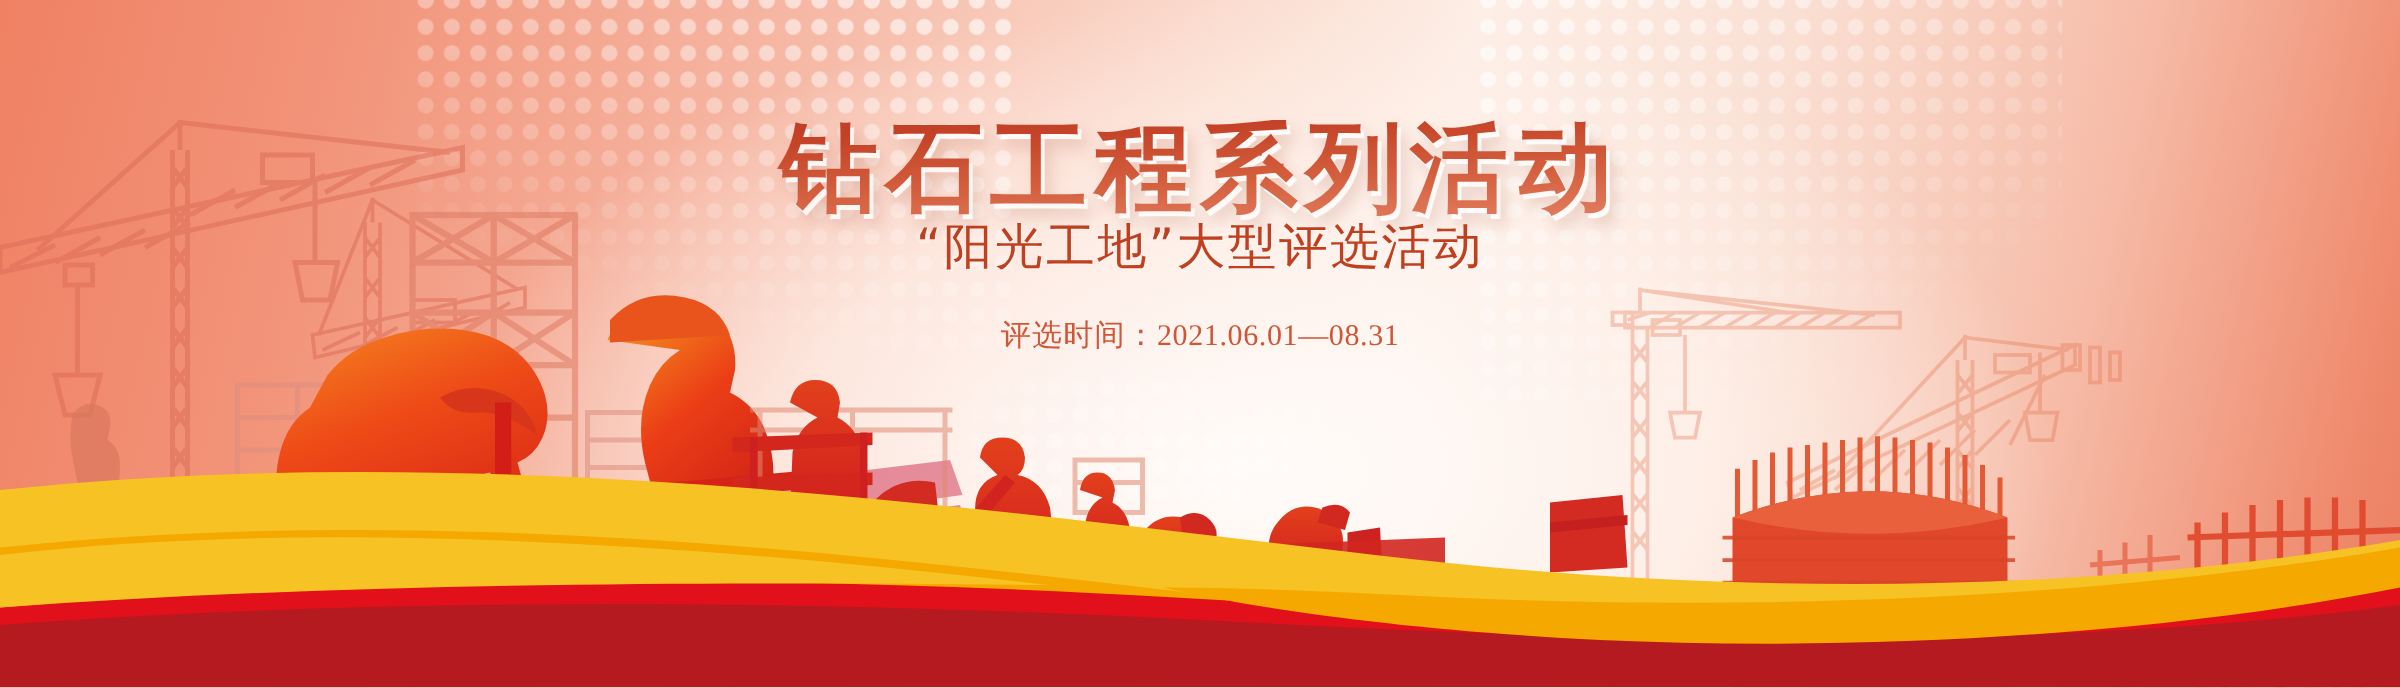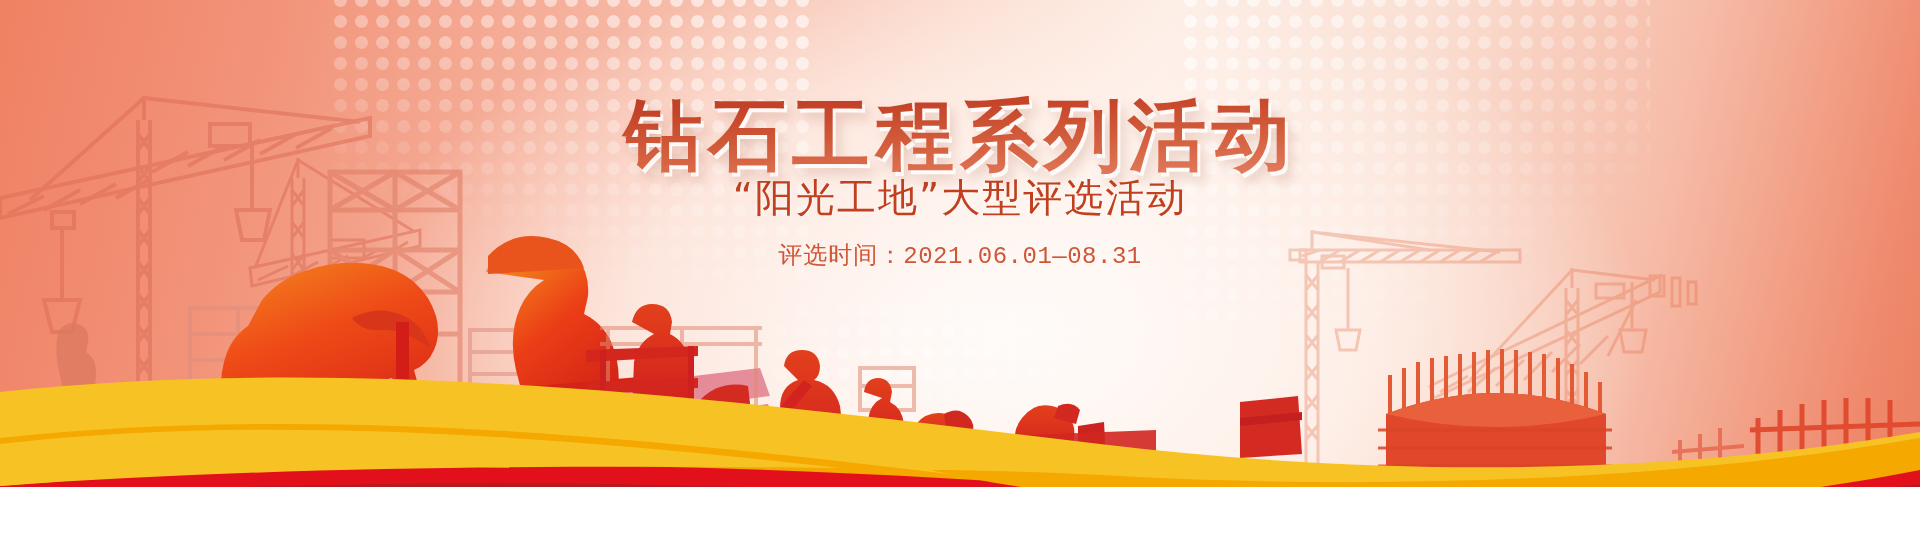--- a/index.html
+++ b/index.html
@@ -1,21 +1,21 @@
 <!DOCTYPE html>
 <html><head>
 <meta charset="utf-8">
 <style>
   html,body{margin:0;padding:0;background:#fff;}
   body{font-family:"Liberation Sans","DejaVu Sans",sans-serif;}
 
   .banner{
     position:relative;
     width:1920px;
-    height:487px;
+    height:550px;
     overflow:hidden;
     background:
       radial-gradient(ellipse 900px 520px at 52% 68%, rgba(255,252,250,.96) 0%, rgba(255,244,238,.72) 42%, rgba(255,235,226,0) 72%),
       linear-gradient(103deg,#f08163 0%,#f2947a 14%,#f6b9a6 32%,#fbdccf 48%,#fdeee6 58%,#fae0d4 70%,#f6bca8 84%,#ef8a6d 96%,#ec7f61 100%);
   }
 
   
   .dots{
     position:absolute; inset:0;
     pointer-events:none;
@@ -67,26 +67,26 @@
   .subtitle{
     margin:4px 0 0;
     font-size:39px;
     line-height:1;
     letter-spacing:2px;
     color:#c0401f;
     font-family:"DejaVu Sans","Liberation Sans",sans-serif;
     text-shadow:1px 1px 0 rgba(255,255,255,.6);
   }
   .daterow{
-    margin:28px 0 0;
+    margin:40px 0 0;
     font-size:24px;
     line-height:1;
     letter-spacing:1px;
     color:#cf5636;
-    font-family:Liberation Mono, monospace;
+    font-family:Liberation Serif, serif;
   }
   .daterow .dval{ letter-spacing:0.5px; }
 </style>
 </head>
 <body>
 
 <div class="banner">
 
   <div class="dots">
     <i class="dotsA"></i>

